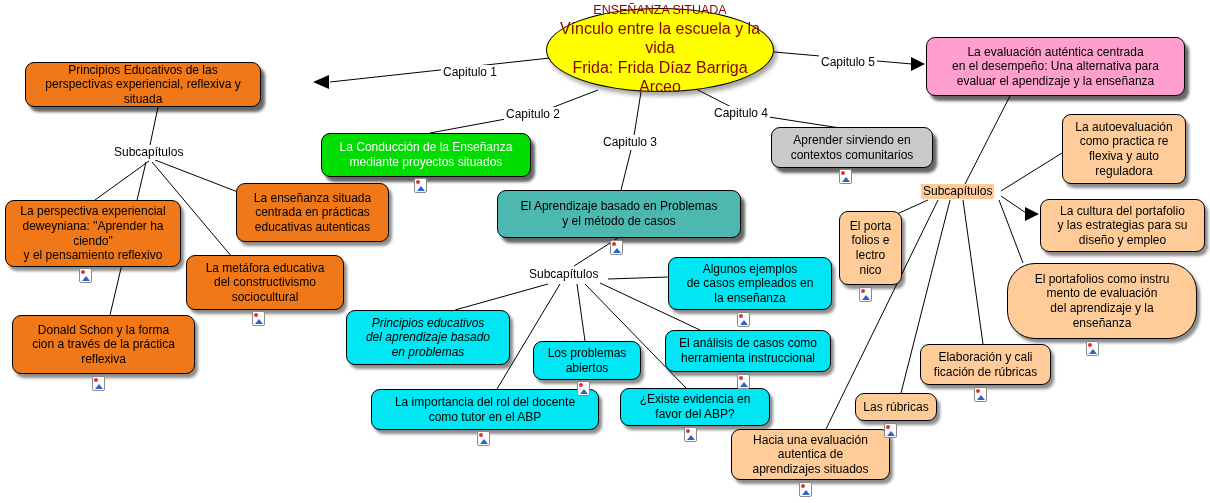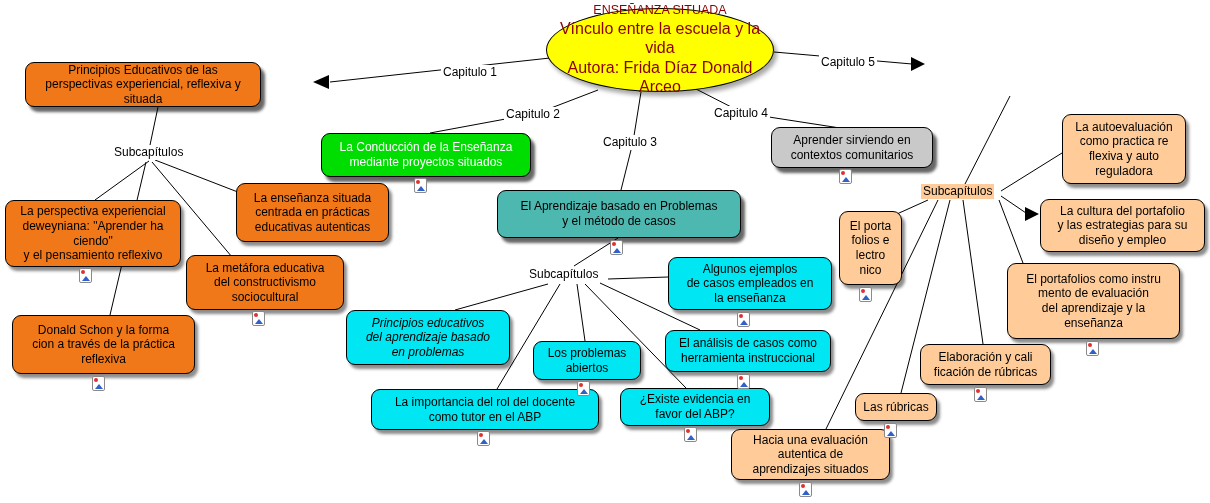--- a/index.html
+++ b/index.html
@@ -88,31 +88,34 @@
     <g fill="#000" stroke="none">
       <polygon points="313,82 329,75 329,89"></polygon>
       <polygon points="925,64 911,57 911,71"></polygon>
       <polygon points="1039,214 1025,207 1025,221"></polygon>
     </g>
   </svg>
 
   <div class="node ellipse" style="left:546px;top:8px;width:228px;height:84px;">
     <div class="t1">ENSEÑANZA SITUADA</div>
     <div class="t2">Vínculo entre la escuela y la vida</div>
-    <div class="t3">Autora: Frida Díaz Donald Arceo</div>
+    <div class="t3">Frida: Frida Díaz Barriga Arceo</div>
   </div>
 
   <div class="node chapter orange" style="left:25px;top:62px;width:236px;height:45px;">Principios Educativos de las
 perspectivas experiencial, reflexiva y situada</div>
   <div class="node chapter green" style="left:321px;top:133px;width:210px;height:44px;">La Conducción de la Enseñanza
 mediante proyectos situados</div>
   <div class="node chapter teal" style="left:497px;top:190px;width:244px;height:48px;">El Aprendizaje basado en Problemas
 y el método de casos</div>
   <div class="node chapter gray" style="left:771px;top:127px;width:162px;height:41px;">Aprender sirviendo en
 contextos comunitarios</div>
+  <div class="node chapter pink" style="left:926px;top:37px;width:259px;height:59px;">La evaluación auténtica centrada
+en el desempeño: Una alternativa para
+evaluar el apendizaje y la enseñanza</div>
 
   <span class="lbl" style="left:441px;top:65px;">Capitulo 1</span>
   <span class="lbl" style="left:504px;top:107px;">Capitulo 2</span>
   <span class="lbl" style="left:601px;top:135px;">Capitulo 3</span>
   <span class="lbl" style="left:712px;top:106px;">Capitulo 4</span>
   <span class="lbl" style="left:819px;top:55px;">Capitulo 5</span>
   <span class="lbl" style="left:112px;top:145px;">Subcapítulos</span>
   <span class="lbl" style="left:527px;top:267px;">Subcapítulos</span>
   <span class="lbl peachbg" style="left:921px;top:184px;">Subcapítulos</span>
 
@@ -145,21 +148,21 @@
   <div class="node cyan" style="left:620px;top:388px;width:150px;height:38px;">¿Existe evidencia en
 favor del ABP?</div>
 
   <div class="node peach" style="left:1062px;top:114px;width:124px;height:70px;">La autoevaluación
 como practica re
 flexiva y auto
 reguladora</div>
   <div class="node peach" style="left:1040px;top:199px;width:165px;height:53px;">La cultura del portafolio
 y las estrategias para su
 diseño y empleo</div>
-  <div class="node peach" style="left:1007px;top:263px;width:173px;height:76px;">El portafolios como instru
+  <div class="node peach" style="left:1007px;top:263px;width:190px;height:76px;border-radius:28px;">El portafolios como instru
 mento de evaluación
 del aprendizaje y la
 enseñanza</div>
   <div class="node peach" style="left:839px;top:211px;width:63px;height:74px;">El porta
 folios e
 lectro
 nico</div>
   <div class="node peach" style="left:920px;top:344px;width:131px;height:41px;">Elaboración y cali
 ficación de rúbricas</div>
   <div class="node peach" style="left:855px;top:393px;width:82px;height:28px;">Las rúbricas</div>

